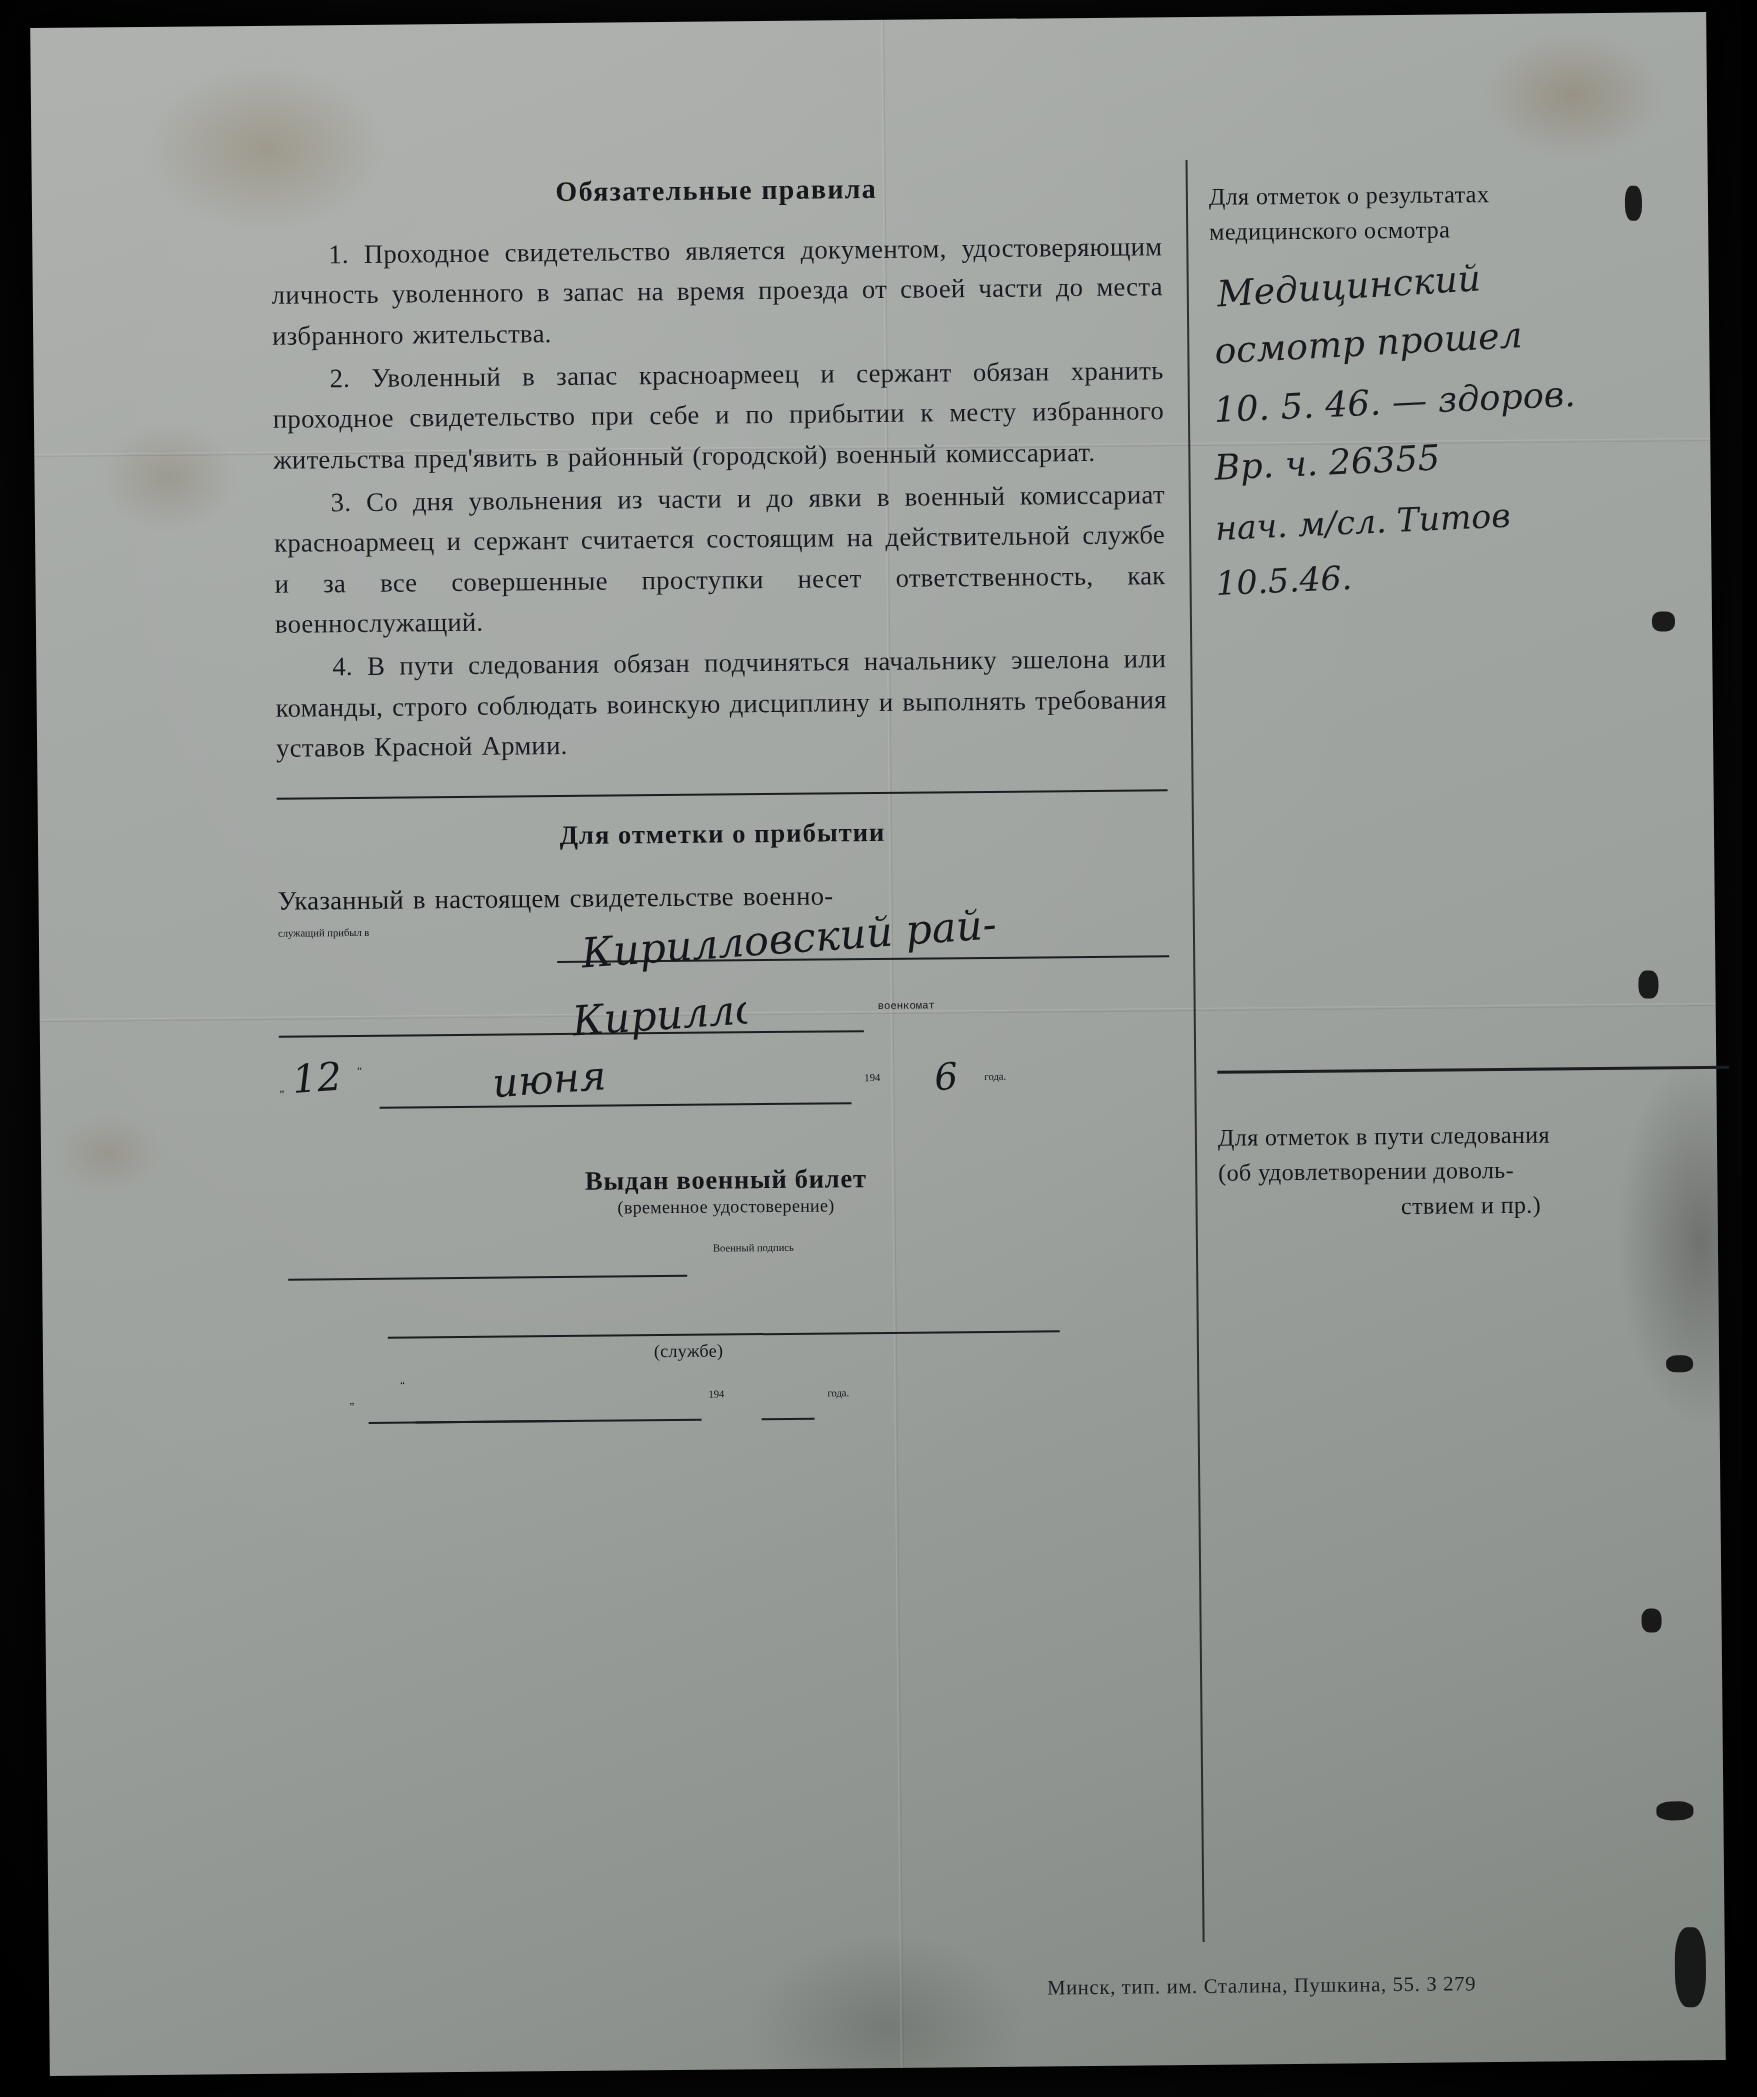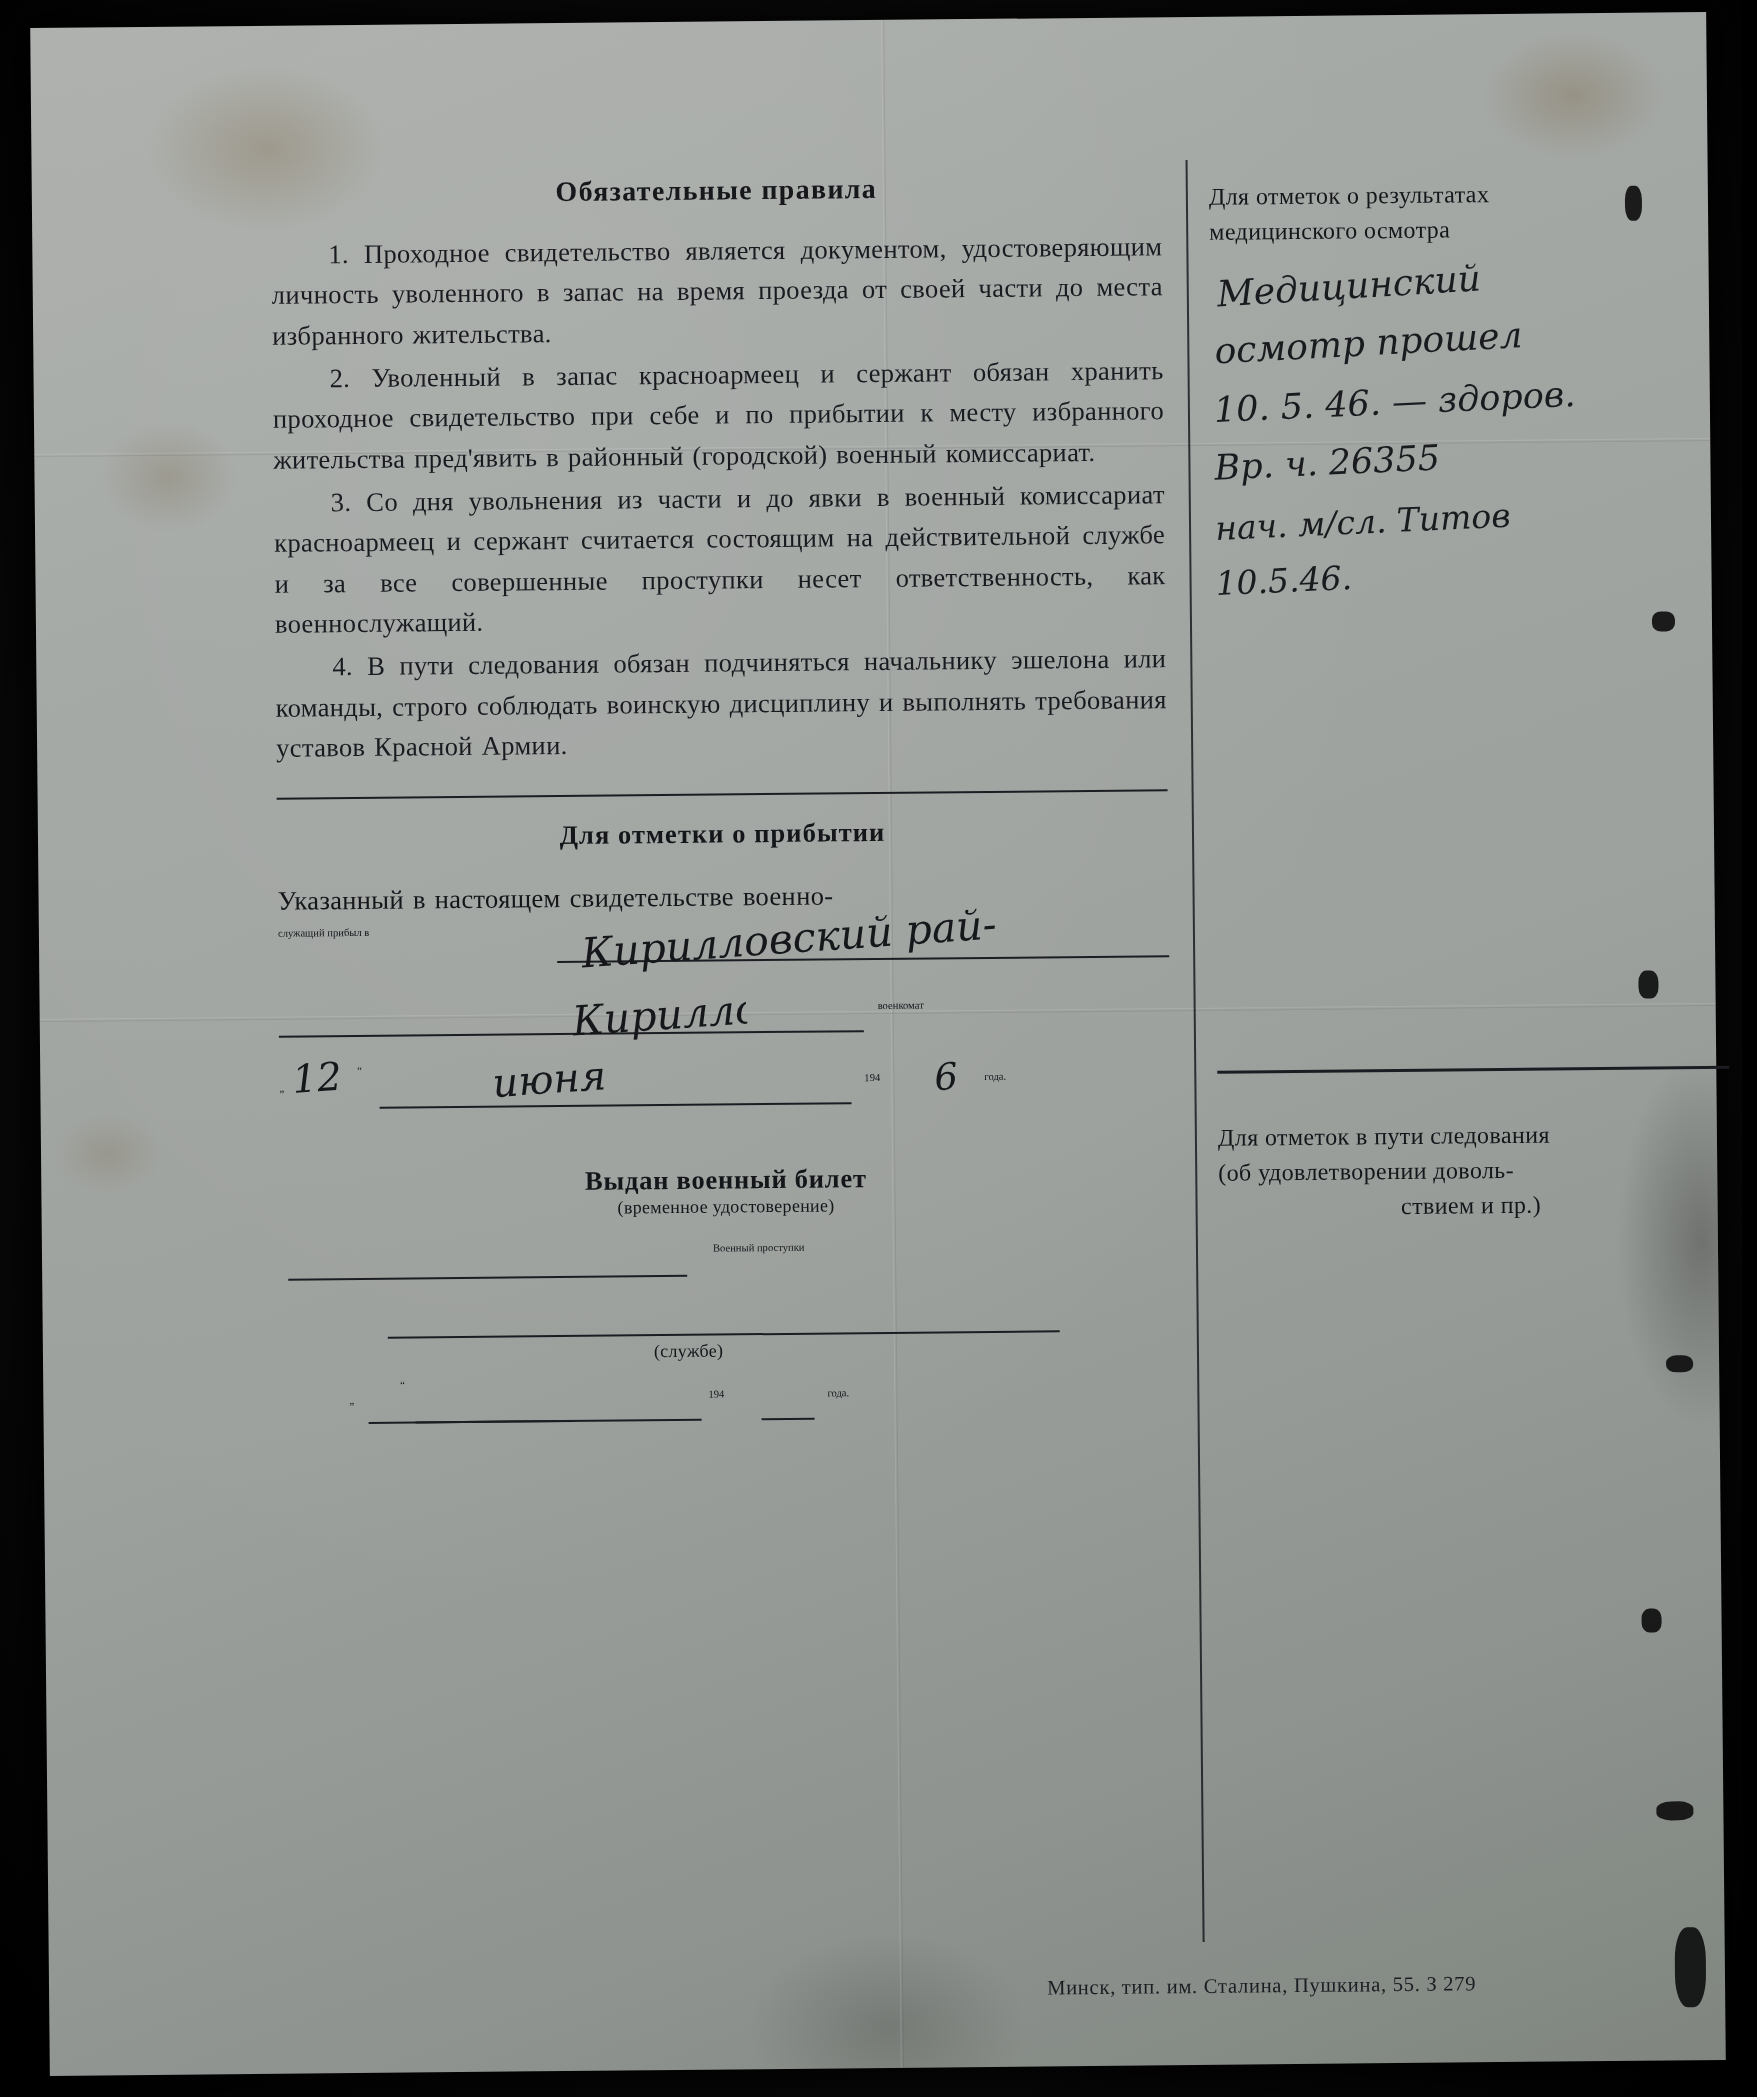--- a/index.html
+++ b/index.html
@@ -255,41 +255,41 @@
 
         <div style="position:relative; height:72px;">
           <span class="body" style="position:absolute; left:0; top:5.3px;font-family:Liberation Serif, serif;">служащий прибыл в</span>
           <span class="fill-line" style="position:absolute; left:279px; top:41px; width:612px; height:0;"></span>
           <span class="hand" style="position:absolute; left:303px; top:-2.7px; font-size:41px;">Кирилловский рай-</span>
         </div>
 
         <div style="position:relative; height:64px;">
           <span class="fill-line" style="position:absolute; left:0; top:41px; width:585px; height:0;"></span>
           <span class="hand" style="position:absolute; left:293px; top:-6.7px; font-size:41px; clip-path: inset(0 58% 0 0);">Кирилловский рай-</span>
-          <span class="body" style="position:absolute; left:599px; top:10.6px;">военкомат</span>
+          <span class="body" style="position:absolute; left:599px; top:10.6px;font-family:Liberation Mono, monospace;">военкомат</span>
         </div>
 
         <div style="position:relative; height:73px;">
           <span class="body" style="position:absolute; left:0; top:24px;">„</span>
           <span class="hand" style="position:absolute; left:13.3px; top:-2.7px; font-size:39px;">12</span>
           <span class="body" style="position:absolute; left:78px; top:6.7px;">“</span>
           <span class="fill-line" style="position:absolute; left:100px; top:49px; width:472px; height:0;"></span>
           <span class="hand" style="position:absolute; left:213px; top:0px; font-size:40px;">июня</span>
           <span class="body" style="position:absolute; left:585px; top:18.6px;">194</span>
           <span class="hand" style="position:absolute; left:655px; top:2.7px; font-size:37px;">6</span>
           <span class="body" style="position:absolute; left:705px; top:18.6px;">года.</span>
         </div>
 
         <h3 class="issue">Выдан военный билет</h3>
         <div class="small-note">(временное удостоверение)</div>
 
         <div style="position:relative; height:80px;">
           <span class="fill-line" style="position:absolute; left:6.7px; top:57px; width:399px; height:0;"></span>
           <span class="sig-squiggle" style="position:absolute; left:73px; top:4px;">𝒠𝓁</span>
-          <span class="body" style="position:absolute; left:432px; top:25px;">Военный проступки</span>
+          <span class="body" style="position:absolute; left:432px; top:25px;">Военный подпись</span>
         </div>
 
         <div style="position:relative; height:73px;">
           <span class="fill-line" style="position:absolute; left:106px; top:36px; width:672px; height:0;"></span>
           <span class="small-note" style="position:absolute; left:372px; top:41px;">(службе)</span>
         </div>
 
         <div style="position:relative; height:73px;">
           <span class="body" style="position:absolute; left:67px; top:21px;">„</span>
           <span class="fill-line" style="position:absolute; left:86px; top:48px; width:206px; height:0;"></span>

